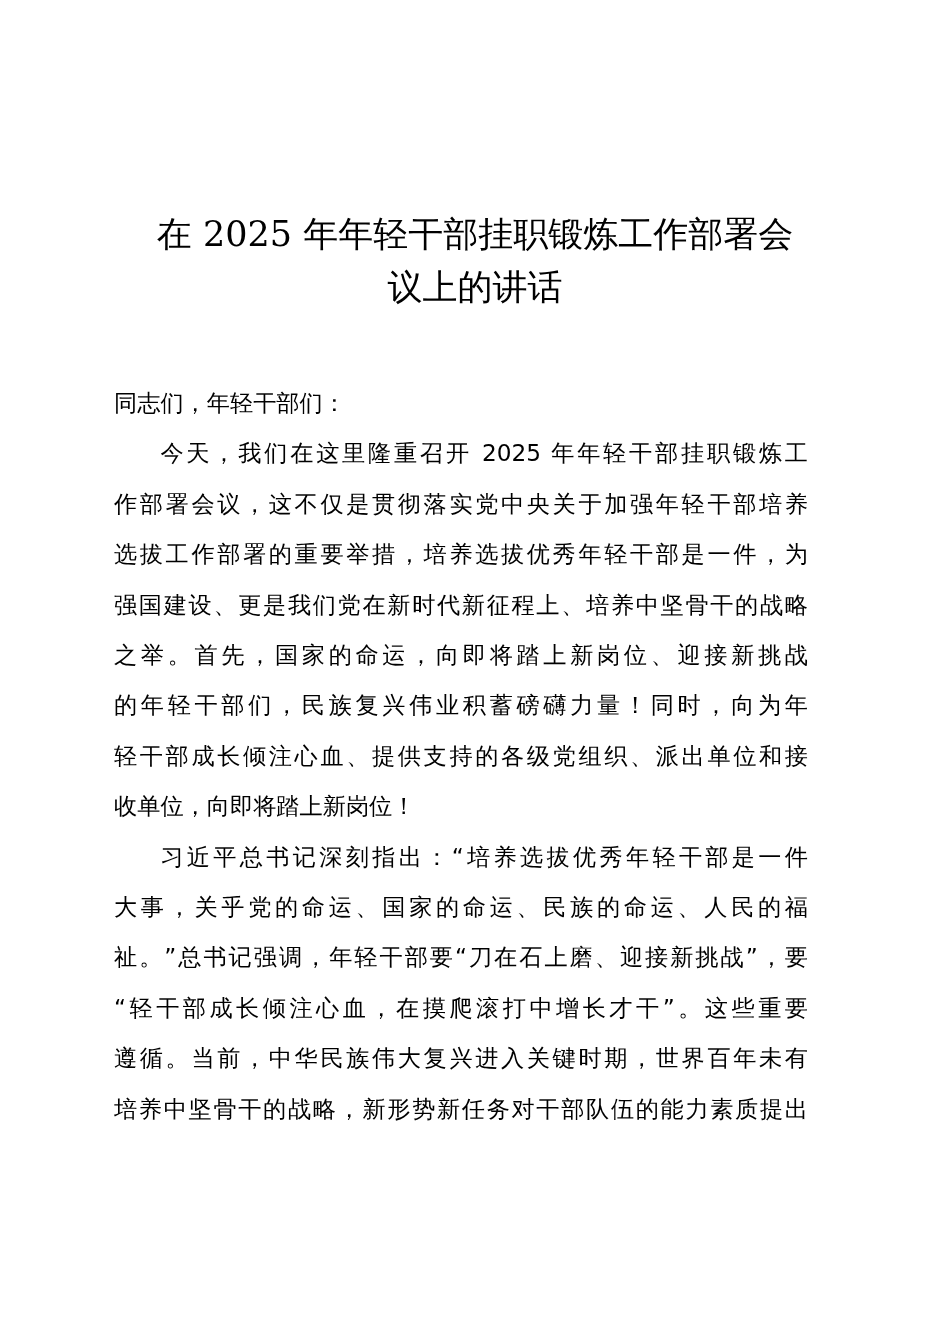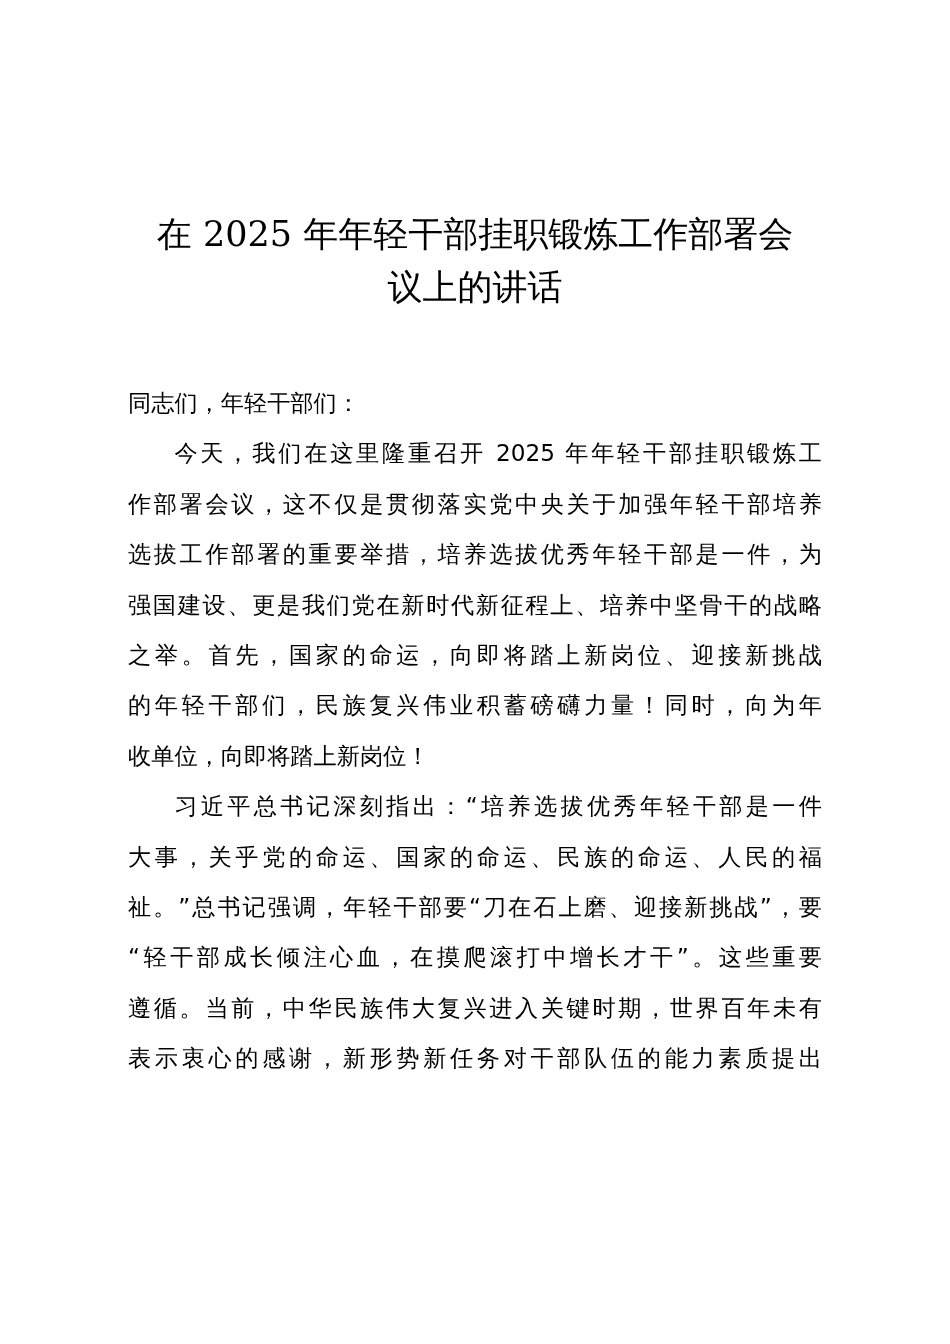--- a/index.html
+++ b/index.html
@@ -30,21 +30,21 @@
     text-align: center;
     font-family: "DejaVu Serif", "Liberation Serif", serif;
     font-size: 35px;
     line-height: 53px;
     letter-spacing: 0px;
     margin: 0;
     font-weight: normal;
   }
   .body {
     position: absolute;
-    left: 128px;
+    left: 114px;
     top: 366px;
     width: 694px;
     font-family: "DejaVu Sans", "Liberation Sans", sans-serif;
     font-size: 23.2px;
     line-height: 50.4px;
   }
   .body p {
     margin: 0 0 0 0;
     text-align: justify;
     text-justify: inter-character;
@@ -77,26 +77,27 @@
       <span class="line last">同志们，年轻干部们：</span>
     </p>
 
     <p class="para">
       <span class="line" style="padding-left:2em">今天，我们在这里隆重召开 2025 年年轻干部挂职锻炼工</span>
       <span class="line">作部署会议，这不仅是贯彻落实党中央关于加强年轻干部培养</span>
       <span class="line">选拔工作部署的重要举措，培养选拔优秀年轻干部是一件，为</span>
       <span class="line">强国建设、更是我们党在新时代新征程上、培养中坚骨干的战略</span>
       <span class="line">之举。首先，国家的命运，向即将踏上新岗位、迎接新挑战</span>
       <span class="line">的年轻干部们，民族复兴伟业积蓄磅礴力量！同时，向为年</span>
+      <span class="line">轻干部成长倾注心血、提供支持的各级党组织、派出单位和接</span>
       <span class="line last">收单位，向即将踏上新岗位！</span>
     </p>
 
     <p class="para">
       <span class="line" style="padding-left:2em">习近平总书记深刻指出：“培养选拔优秀年轻干部是一件</span>
       <span class="line">大事，关乎党的命运、国家的命运、民族的命运、人民的福</span>
       <span class="line">祉。”总书记强调，年轻干部要“刀在石上磨、迎接新挑战”，要</span>
       <span class="line">“轻干部成长倾注心血，在摸爬滚打中增长才干”。这些重要</span>
       <span class="line">遵循。当前，中华民族伟大复兴进入关键时期，世界百年未有</span>
-      <span class="line">表示衷心的感谢，新形势新任务对干部队伍的能力素质提出</span>
+      <span class="line">培养中坚骨干的战略，新形势新任务对干部队伍的能力素质提出</span>
     </p>
   </div>
 
 </div>
 
 </body></html>

